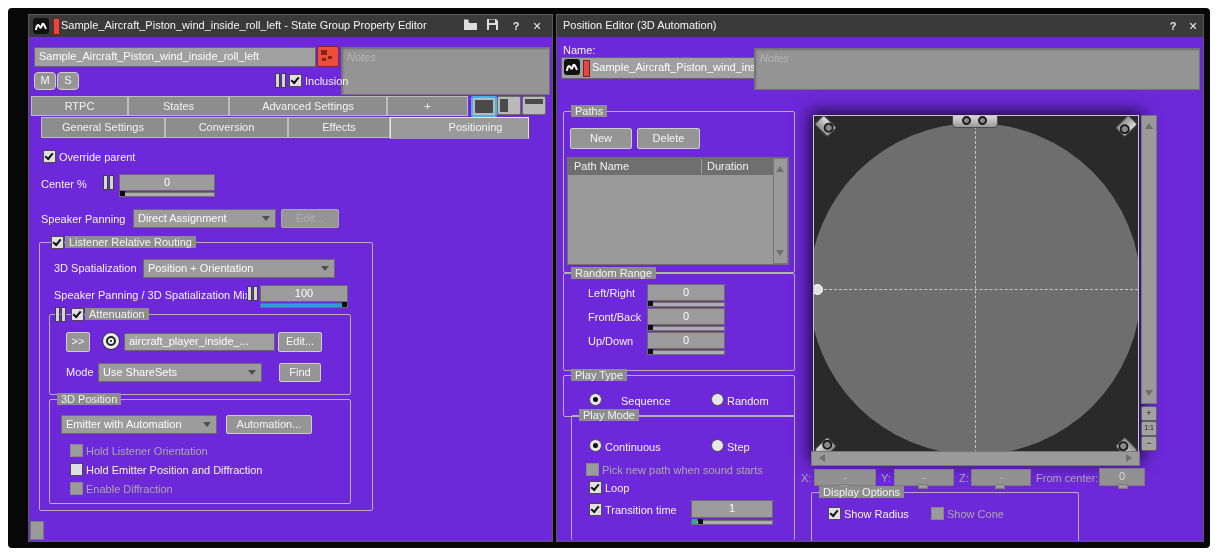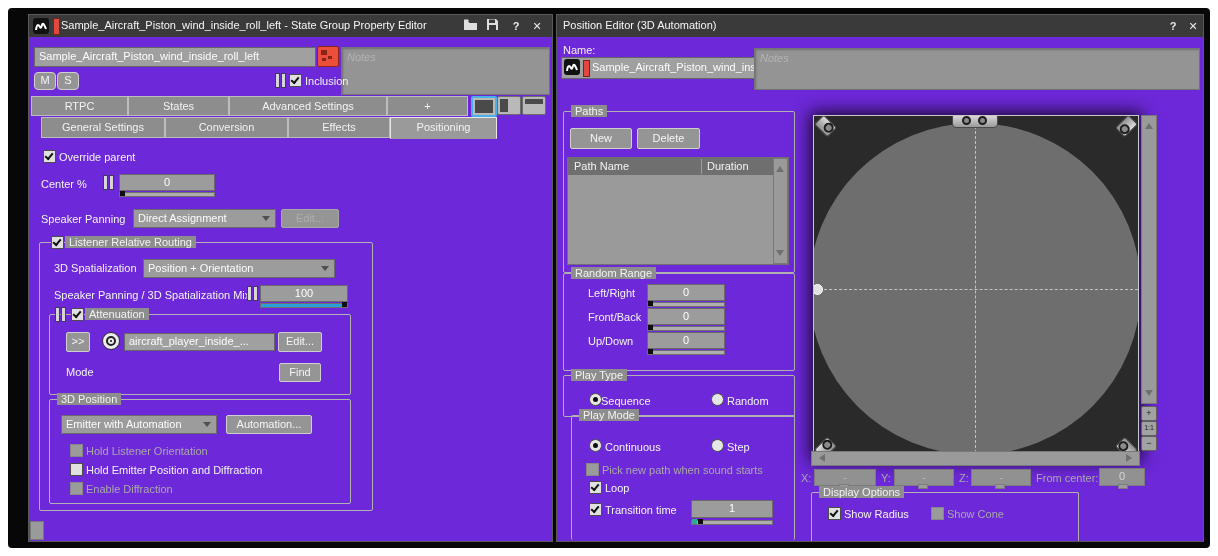--- a/index.html
+++ b/index.html
@@ -129,21 +129,21 @@
     <div class="layoutbtn" style="left:468px;top:81px;">
           <span class="half-l"></span>
         </div>
     <div class="layoutbtn" style="left:493px;top:81px;">
           <span class="half-t"></span>
         </div>
 
     <div class="tab" style="left:12px;top:102px;width:122px;height:19px;line-height:19px;">General Settings</div>
     <div class="tab" style="left:136px;top:102px;width:121px;height:19px;line-height:19px;">Conversion</div>
     <div class="tab" style="left:259px;top:102px;width:100px;height:19px;line-height:19px;">Effects</div>
-    <div class="tab active" style="left:361px;top:102px;width:105px;height:20px;line-height:19px;">Positioning</div>
+    <div class="tab active" style="left:361px;top:102px;width:105px;height:20px;line-height:19px;padding-left:32px;">Positioning</div>
 
     <span class="cb checked" style="left:14px;top:135px;"></span>
     <span class="lbl" style="left:30px;top:136px;">Override parent</span>
 
     <span class="lbl" style="left:12px;top:163px;">Center %</span>
     <span class="mini-sl" style="left:74px;top:160px;"></span>
     <div class="valfield" style="left:90px;top:159px;width:94px;height:15px;line-height:14px;">0</div>
     <div class="track" style="left:90px;top:177px;width:94px;">
           <span class="mk" style="left:0;"></span>
         </div>
@@ -168,20 +168,21 @@
 
     <div class="grp" style="left:20px;top:299px;width:300px;height:79px;"></div>
     <span class="mini-sl" style="left:26px;top:292px;"></span>
     <span class="cb checked" style="left:42px;top:293px;"></span>
     <span class="grp-lbl" style="left:56px;top:293px;">Attenuation</span>
     <div class="btn" style="left:37px;top:317px;width:22px;height:18px;line-height:17px;">&gt;&gt;</div>
     <span class="rings" style="left:73px;top:317px;"></span>
     <div class="field" style="left:95px;top:318px;width:141px;height:14px;line-height:13px;">aircraft_player_inside_...</div>
     <div class="btn" style="left:249px;top:317px;width:42px;height:18px;line-height:17px;">Edit...</div>
     <span class="lbl" style="left:37px;top:351px;">Mode</span>
+    <div class="dd" style="left:69px;top:348px;width:154px;height:15px;">Use ShareSets</div>
     <div class="btn" style="left:250px;top:348px;width:40px;height:17px;line-height:16px;">Find</div>
 
     <div class="grp" style="left:20px;top:384px;width:300px;height:103px;"></div>
     <span class="grp-lbl" style="left:28px;top:378px;">3D Position</span>
     <div class="dd" style="left:32px;top:400px;width:146px;height:15px;">Emitter with Automation</div>
     <div class="btn" style="left:197px;top:400px;width:84px;height:17px;line-height:16px;">Automation...</div>
     <span class="cb dis" style="left:41px;top:429px;"></span>
     <span class="lbl dis" style="left:57px;top:430px;">Hold Listener Orientation</span>
     <span class="cb" style="left:41px;top:448px;"></span>
     <span class="lbl" style="left:57px;top:449px;">Hold Emitter Position and Diffraction</span>
@@ -238,21 +239,21 @@
         </div>
     <span class="lbl" style="left:31px;top:320px;">Up/Down</span>
     <div class="valfield" style="left:90px;top:317px;width:76px;height:15px;line-height:14px;">0</div>
     <div class="track" style="left:90px;top:335px;width:76px;">
           <span class="mk" style="left:0;"></span>
         </div>
 
     <div class="grp" style="left:6px;top:360px;width:230px;height:40px;"></div>
     <span class="grp-lbl" style="left:14px;top:354px;">Play Type</span>
     <span class="radio sel" style="left:32px;top:378px;"></span>
-    <span class="lbl" style="left:44px;top:380px;">Sequence</span>
+    <span class="lbl" style="left:64px;top:380px;">Sequence</span>
     <span class="radio" style="left:154px;top:378px;"></span>
     <span class="lbl" style="left:170px;top:380px;">Random</span>
 
     <div class="grp" style="left:14px;top:400px;width:222px;height:124px;border-bottom:none;"></div>
     <span class="grp-lbl" style="left:22px;top:394px;">Play Mode</span>
     <span class="radio sel" style="left:32px;top:424px;"></span>
     <span class="lbl" style="left:48px;top:426px;">Continuous</span>
     <span class="radio" style="left:154px;top:424px;"></span>
     <span class="lbl" style="left:170px;top:426px;">Step</span>
     <span class="cb dis" style="left:29px;top:448px;"></span>

